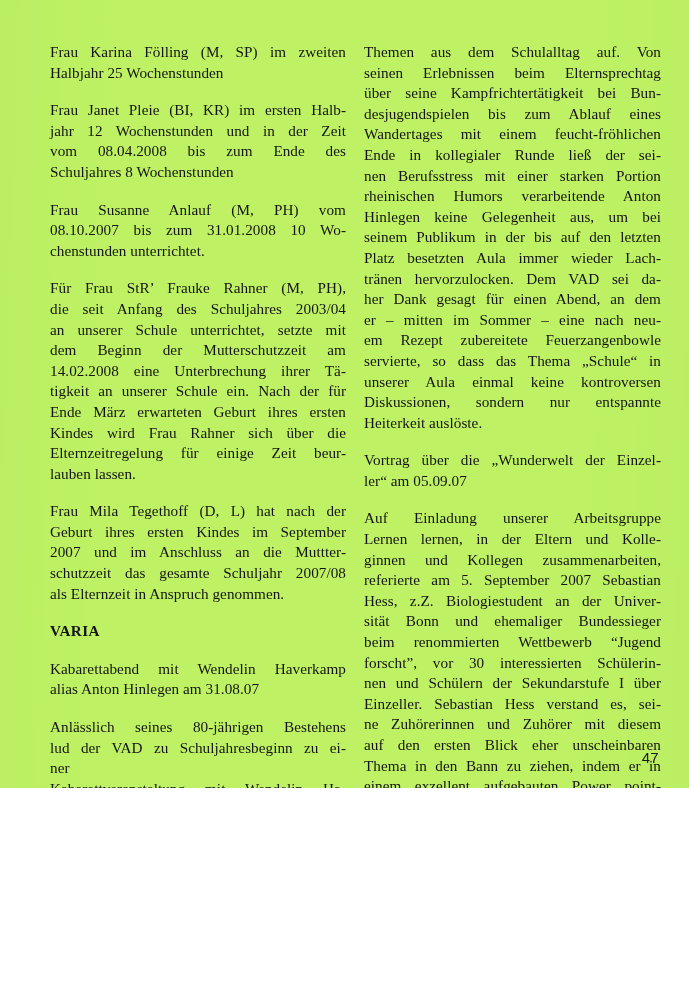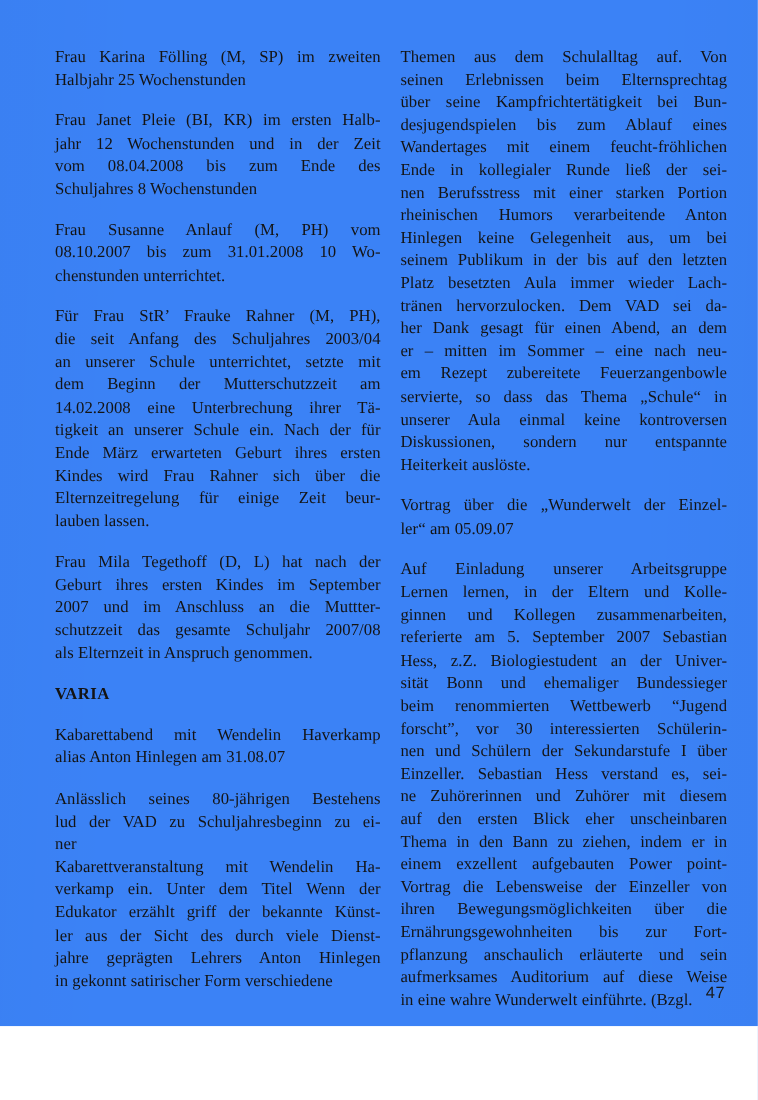--- a/index.html
+++ b/index.html
@@ -3,22 +3,22 @@
 <meta charset="utf-8">
 <style>
   html, body {
     margin: 0;
     padding: 0;
     background: #ffffff;
   }
   .page {
     position: relative;
     width: 689px;
-    height: 933px;
-    background: #3b82f6;
+    height: 788px;
+    background: #bef264;
     overflow: hidden;
     font-family: "Liberation Serif", "DejaVu Serif", serif;
     color: #141414;
   }
   .columns {
     position: absolute;
     left: 0;
     top: 0;
     width: 689px;
     height: 1000px;

